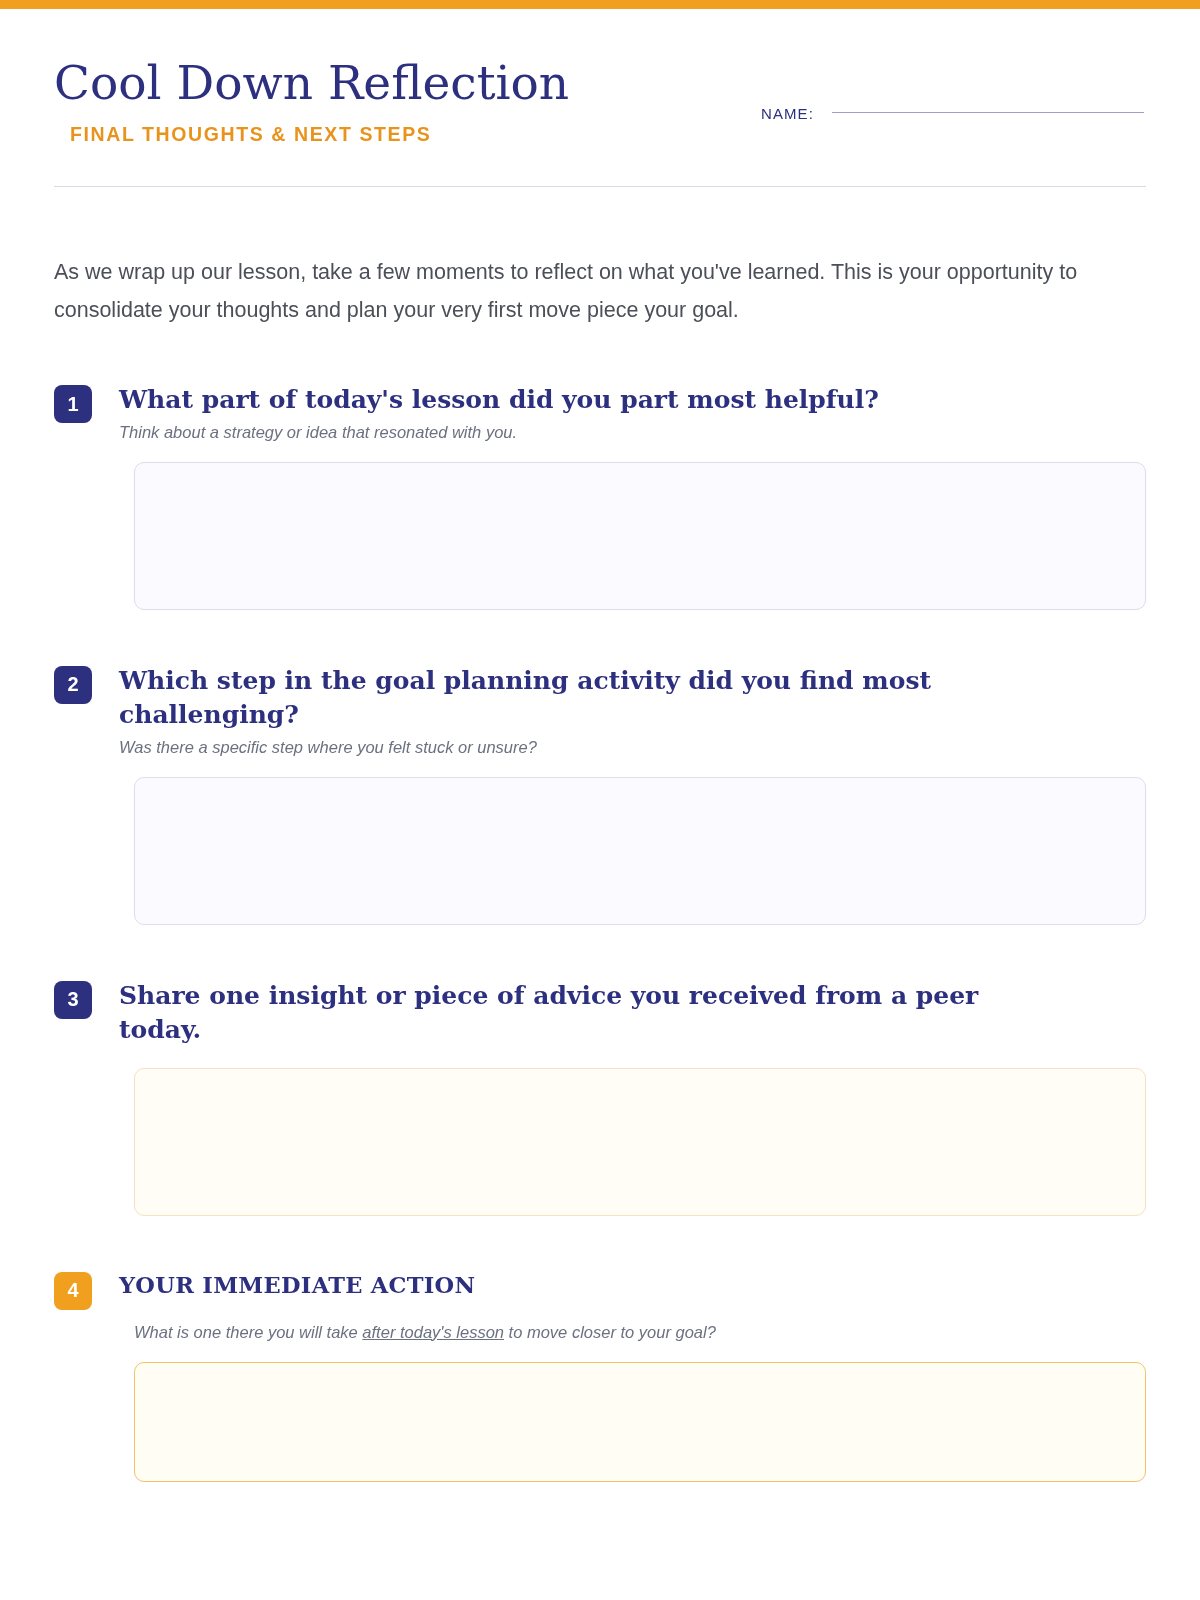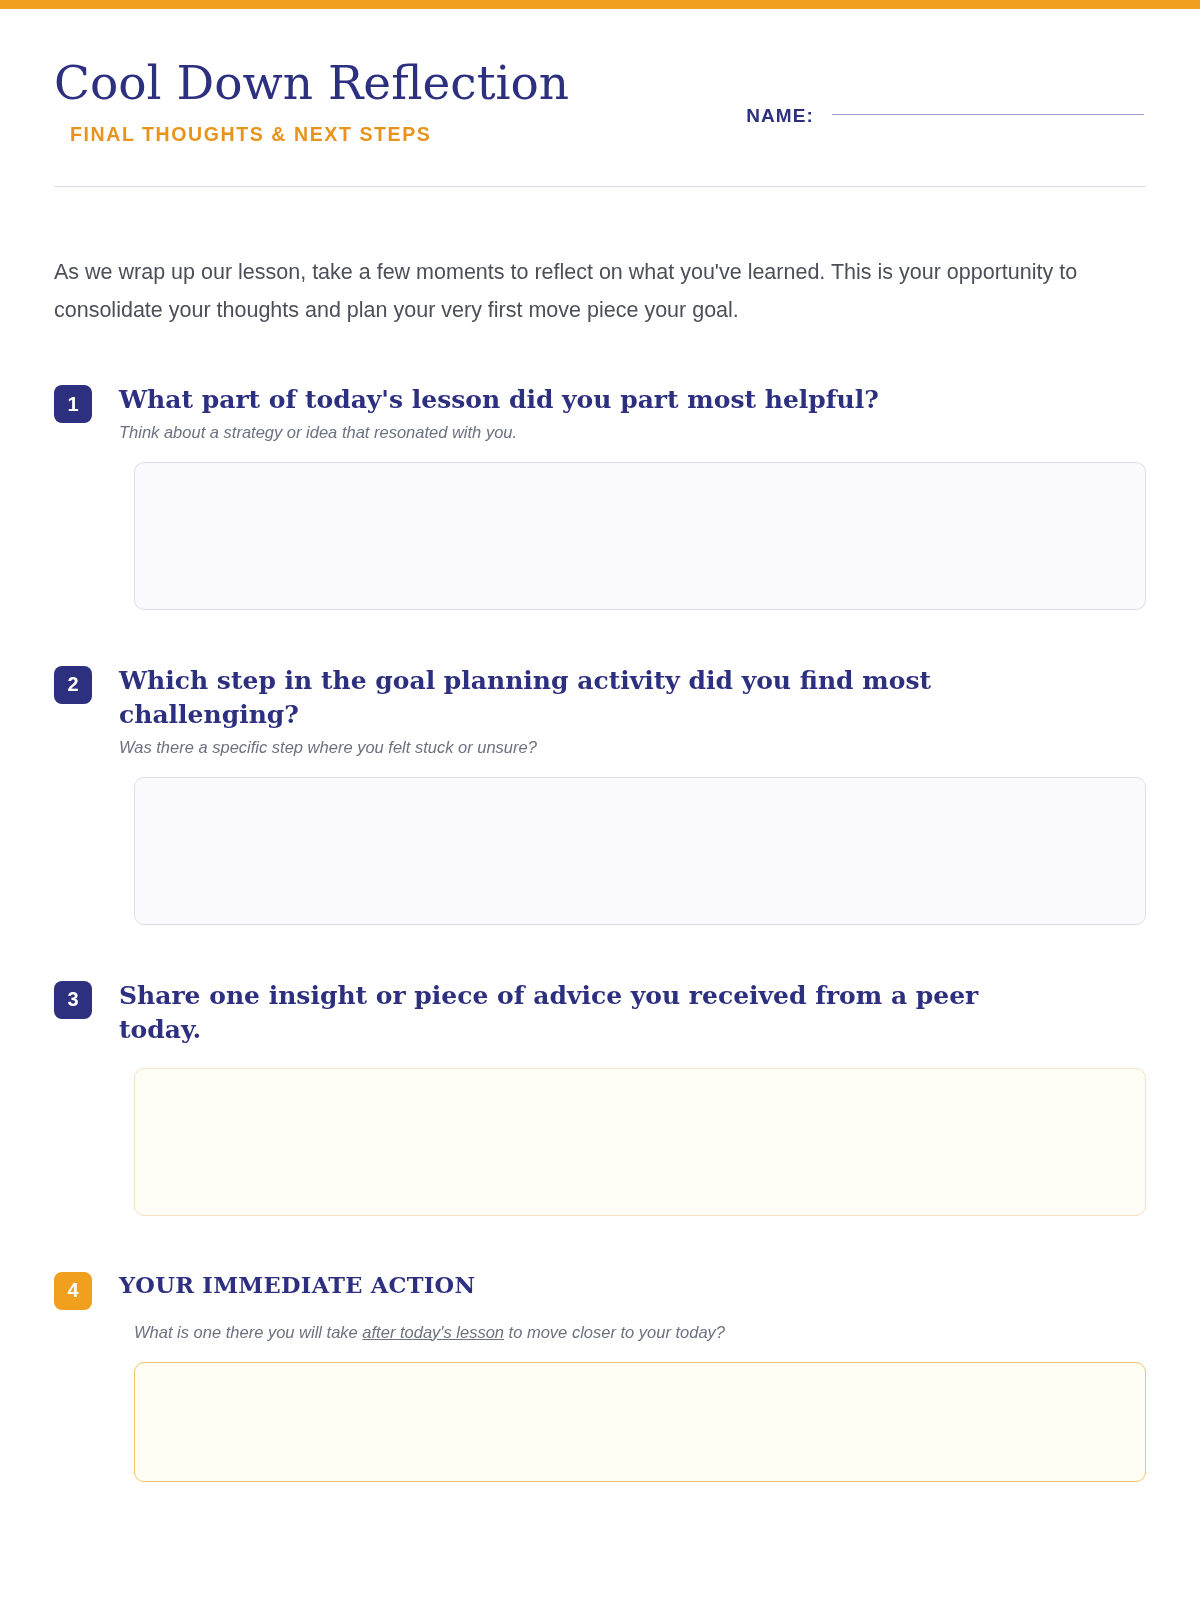--- a/index.html
+++ b/index.html
@@ -65,22 +65,22 @@
     text-transform: uppercase;
     margin-left: 16px;
   }
   .name-block {
     display: flex;
     align-items: center;
     margin-top: 48px;
     margin-right: 2px;
   }
   .name-label {
-    font-size: 19px;
-    font-weight: bold;
+    font-size: 15px;
+    font-weight: normal;
     letter-spacing: 1.1px;
     color: #2d2f7f;
     margin-right: 18px;
   }
   .name-line {
     width: 312px;
     height: 0;
     border-bottom: 1.6px solid #9ea0c9;
     margin-bottom: 3px;
   }
@@ -234,19 +234,19 @@
     </div>
 
     <div class="question">
       <div class="q-head">
         <div class="q-badge amber">4</div>
         <div class="q-text-wrap">
           <h2 class="q-title caps">YOUR IMMEDIATE ACTION</h2>
         </div>
       </div>
       <div class="q4-body">
-        <div class="q4-hint"><span>What is one there you will take </span><u>after today's lesson</u><span> to move closer to your today?</span></div>
+        <div class="q4-hint"><span>What is one there you will take </span><u>after today's lesson</u><span> to move closer to your goal?</span></div>
         <div class="q4-box"></div>
       </div>
     </div>
 
   </div>
 </div>
 
 </body></html>

